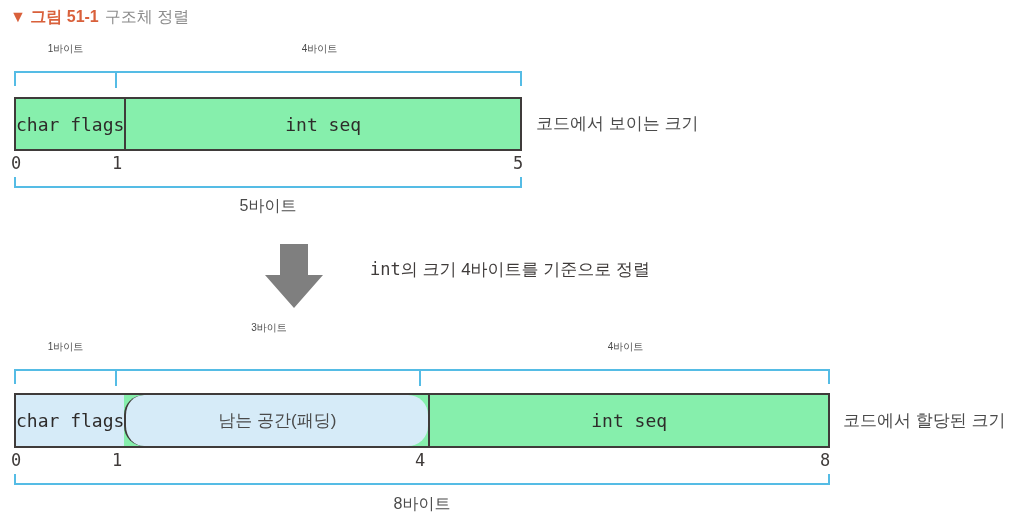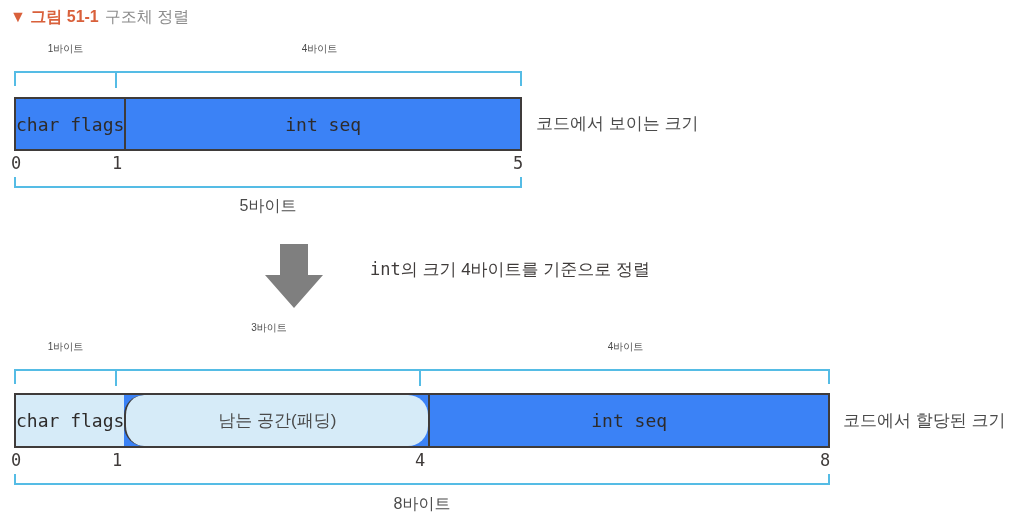--- a/index.html
+++ b/index.html
@@ -23,21 +23,21 @@
   .byte-label{position:absolute;text-align:center;font-size:10px;color:var(--label);white-space:nowrap;}
 
   .bracket-top{position:absolute;border-top:2px solid var(--bracket);}
   .bracket-top .tick{position:absolute;top:0;width:2px;background:var(--bracket);}
   .bracket-top .tick.end{height:13px;}
   .bracket-top .tick.mid{height:15px;}
 
   .bracket-bottom{position:absolute;height:11px;border-left:2px solid var(--bracket);
                   border-right:2px solid var(--bracket);border-bottom:2px solid var(--bracket);}
 
-  .mem-box{position:absolute;display:flex;border:2px solid var(--line);background:#3b82f6;}
+  .mem-box{position:absolute;display:flex;border:2px solid var(--line);background:#86efac;}
   .cell{display:flex;align-items:center;justify-content:center;
         font-family:"DejaVu Sans Mono",monospace;font-size:18px;color:#2e2b2a;white-space:nowrap;}
   .cell + .cell{border-left:2px solid var(--line);}
   .cell.filled{background:var(--cell-fill);}
   .cell.korean{font-family:"Liberation Sans",sans-serif;font-size:17px;color:var(--label);border-radius:20px;}
 
   .offset{position:absolute;transform:translateX(-50%);font-family:"DejaVu Sans Mono",monospace;
           font-size:17px;color:var(--text);line-height:1;}
 
   .total-label{position:absolute;text-align:center;font-size:16px;color:var(--label);}

